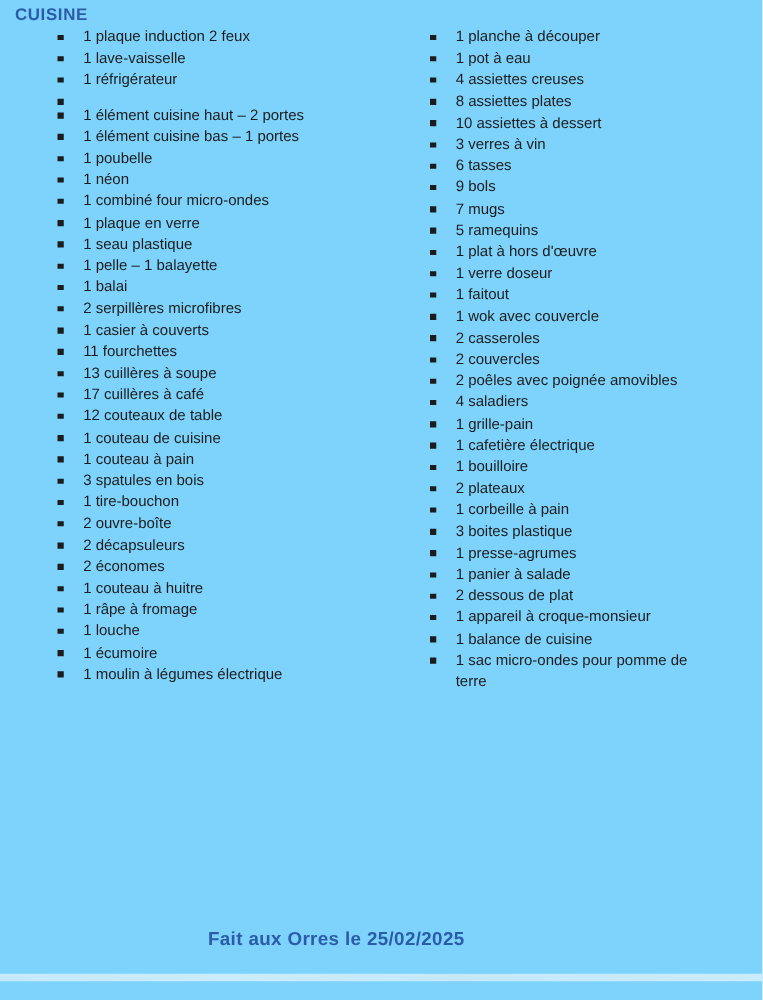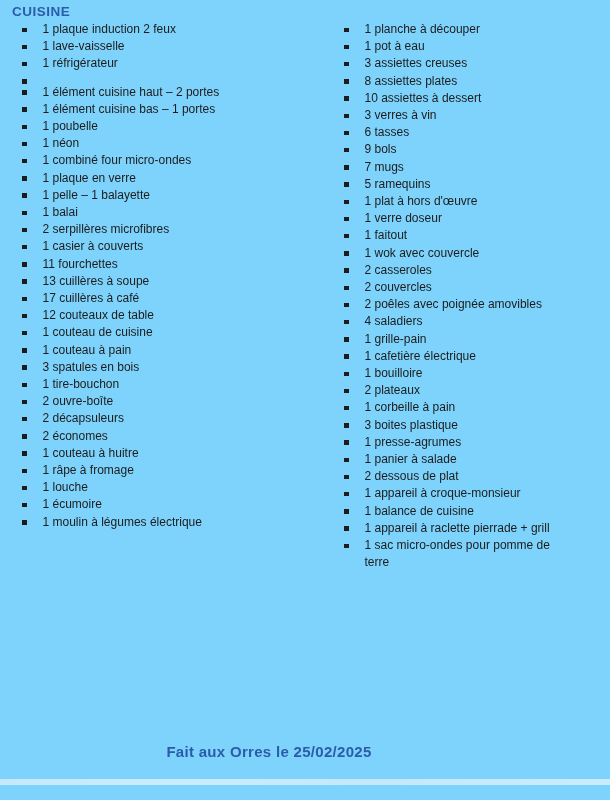--- a/index.html
+++ b/index.html
@@ -33,21 +33,21 @@
     top: 21px;
     left: 0;
     width: 610px;
     display: flex;
   }
 
   .col {
     width: 305px;
     list-style: none;
   }
-  .col-left  { padding-left: 22px; }
+  .col-left  { padding-left: 46px; }
   .col-right { padding-left: 39px; }
 
   .item {
     display: flex;
     align-items: flex-start;
     line-height: 17.2px;
     font-size: 12px;
     color: var(--text);
   }
 
@@ -132,20 +132,24 @@
         <li class="item">
           <span class="bullet"></span>
           <span class="item-text">1 combiné four micro-ondes</span>
         </li>
         <li class="item">
           <span class="bullet"></span>
           <span class="item-text">1 plaque en verre</span>
         </li>
         <li class="item">
           <span class="bullet"></span>
+          <span class="item-text">1 seau plastique</span>
+        </li>
+        <li class="item">
+          <span class="bullet"></span>
           <span class="item-text">1 pelle – 1 balayette</span>
         </li>
         <li class="item">
           <span class="bullet"></span>
           <span class="item-text">1 balai</span>
         </li>
         <li class="item">
           <span class="bullet"></span>
           <span class="item-text">2 serpillères microfibres</span>
         </li>
@@ -222,21 +226,21 @@
         <li class="item">
           <span class="bullet"></span>
           <span class="item-text">1 planche à découper</span>
         </li>
         <li class="item">
           <span class="bullet"></span>
           <span class="item-text">1 pot à eau</span>
         </li>
         <li class="item">
           <span class="bullet"></span>
-          <span class="item-text">3 assiettes creuses</span>
+          <span class="item-text">4 assiettes creuses</span>
         </li>
         <li class="item">
           <span class="bullet"></span>
           <span class="item-text">8 assiettes plates</span>
         </li>
         <li class="item">
           <span class="bullet"></span>
           <span class="item-text">10 assiettes à dessert</span>
         </li>
         <li class="item">
@@ -327,24 +331,20 @@
           <span class="bullet"></span>
           <span class="item-text">2 dessous de plat</span>
         </li>
         <li class="item">
           <span class="bullet"></span>
           <span class="item-text">1 appareil à croque-monsieur</span>
         </li>
         <li class="item">
           <span class="bullet"></span>
           <span class="item-text">1 balance de cuisine</span>
-        </li>
-        <li class="item">
-          <span class="bullet"></span>
-          <span class="item-text">1 appareil à raclette pierrade + grill</span>
         </li>
         <li class="item">
           <span class="bullet"></span>
           <span class="item-text">1 sac micro-ondes pour pomme de terre</span>
         </li>
       </ul>
   </div>
 
   <div class="doc-footer">Fait aux Orres le 25/02/2025</div>
 

